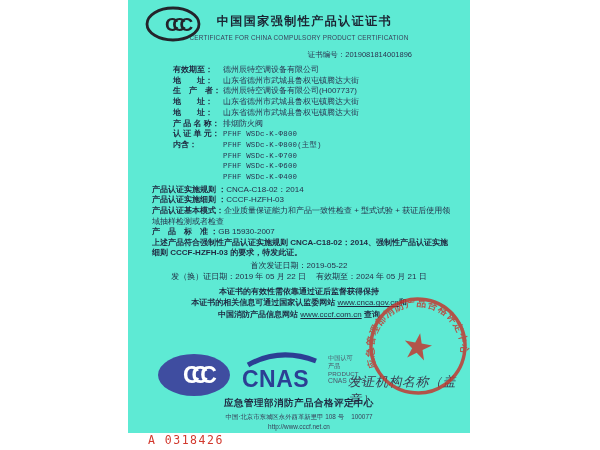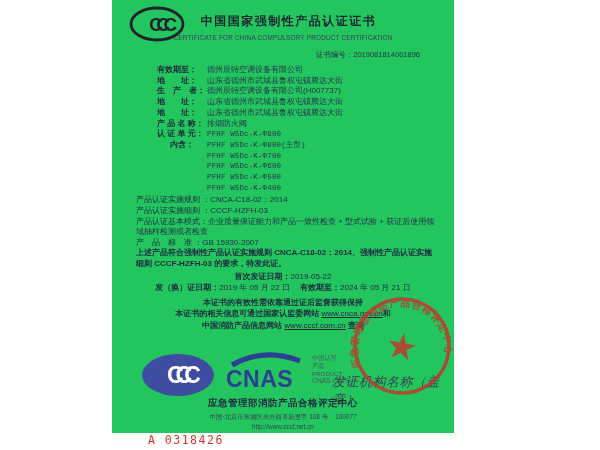--- a/index.html
+++ b/index.html
@@ -1,43 +1,43 @@
 <!DOCTYPE html>
 <html><head>
 <meta charset="utf-8">
 <style>
   * { margin:0; padding:0; box-sizing:border-box; }
   body {
     width:600px; height:450px; background:#ffffff; position:relative;
     font-family:"Liberation Sans", sans-serif; overflow:hidden;
   }
   .cert {
-    position:absolute; left:112px; top:0; width:342px; height:433px;
-    background:#22c55e; color:#26304a; overflow:hidden;
+    position:absolute; left:128px; top:0; width:342px; height:433px;
+    background:#5eead4; color:#26304a; overflow:hidden;
   }
   
   .header { position:relative; padding-top:13px; }
   .ccc-top { position:absolute; left:16px; top:5px; }
   .title { text-align:center; font-size:12px; font-weight:bold; letter-spacing:1.5px; color:#1b2332;padding-left:11px; }
   .subtitle { text-align:center; font-size:6.4px; color:#39415a; margin-top:4px; letter-spacing:0.2px; }
-  .certno { text-align:right; padding-right:34px; font-size:7.5px; margin-top:9px; color:#2a3450; }
+  .certno { text-align:right; padding-right:58px; font-size:7.5px; margin-top:9px; color:#2a3450; }
   
   .fields { margin:5px 18px 0 45px; font-size:8px; line-height:10.7px; white-space:nowrap; }
   .lbl { display:inline-block; width:50px; font-weight:bold; color:#1f2840; vertical-align:top; }
-  .lbl.inc { text-align:center; }
+  .lbl.inc { text-align:left; }
   .val { color:#2a3450; }
   .mono { font-family:"Liberation Mono", monospace; font-size:7.4px; letter-spacing:0.2px;margin-top:20px; }
   .model-row { margin-left:50px; }
   
   .rules { margin:2px 18px 0 24px; font-size:8px; line-height:10.6px; }
-  .rlbl { font-weight:normal; color:#1f2840; }
+  .rlbl { font-weight:bold; color:#1f2840; }
   .statement { font-weight:bold; color:#1f2840; }
   
   .dates { text-align:center; font-size:8px; line-height:11px; margin-top:1px; }
-  .dlbl { font-weight:bold; color:#1f2840;text-align:right; }
+  .dlbl { font-weight:normal; color:#1f2840;text-align:right; }
   .gap { display:inline-block; width:10px; }
   
   .notice { text-align:center; font-size:8px; font-weight:bold; color:#1f2840; line-height:11.5px; margin-top:4px; }
   .url { text-decoration:underline; font-weight:normal; }
   
   .ccc-bottom { position:absolute; left:28px; top:352px; }
   .cnas-logo { position:absolute; left:112px; top:351px; }
   .cnas-text { position:absolute; left:200px; top:354px; font-size:6.2px; line-height:7.8px; color:#4c5568; }
   .cnas-text .cnas-code { font-size:6.8px; }
   .sign-label { position:absolute; left:220px; top:373px; font-size:13px; color:#3a4254;
@@ -71,21 +71,20 @@
     <div class="row"><span class="lbl">有效期至：</span><span class="val">德州辰特空调设备有限公司</span></div>
     <div class="row"><span class="lbl">地　　址：</span><span class="val">山东省德州市武城县鲁权屯镇腾达大街</span></div>
     <div class="row"><span class="lbl">生　产　者：</span><span class="val">德州辰特空调设备有限公司(H007737)</span></div>
     <div class="row"><span class="lbl">地　　址：</span><span class="val">山东省德州市武城县鲁权屯镇腾达大街</span></div>
     <div class="row"><span class="lbl">地　　址：</span><span class="val">山东省德州市武城县鲁权屯镇腾达大街</span></div>
     <div class="row"><span class="lbl">产 品 名 称：</span><span class="val">排烟防火阀</span></div>
     <div class="row"><span class="lbl">认 证 单 元：</span><span class="val mono">PFHF WSDc-K-Φ800</span></div>
     <div class="row"><span class="lbl inc">内含：</span><span class="val mono">PFHF WSDc-K-Φ800(主型)</span></div>
     <div class="row model-row"><span class="val mono">PFHF WSDc-K-Φ700</span></div>
     <div class="row model-row"><span class="val mono">PFHF WSDc-K-Φ600</span></div>
-    <div class="row model-row"><span class="val mono">PFHF WSDc-K-Φ500</span></div>
     <div class="row model-row"><span class="val mono">PFHF WSDc-K-Φ400</span></div>
   </div>
 
   <div class="rules">
     <div><span class="rlbl">产品认证实施规则 ：</span><span>CNCA-C18-02：2014</span></div>
     <div><span class="rlbl">产品认证实施细则 ：</span><span>CCCF-HZFH-03</span></div>
     <div><span class="rlbl">产品认证基本模式：</span><span>企业质量保证能力和产品一致性检查 + 型式试验 + 获证后使用领域抽样检测或者检查</span></div>
     <div><span class="rlbl">产　品　标　准 ：</span><span>GB 15930-2007</span></div>
     <div class="statement">上述产品符合强制性产品认证实施规则 CNCA-C18-02：2014、强制性产品认证实施细则 CCCF-HZFH-03 的要求，特发此证。</div>
   </div>

